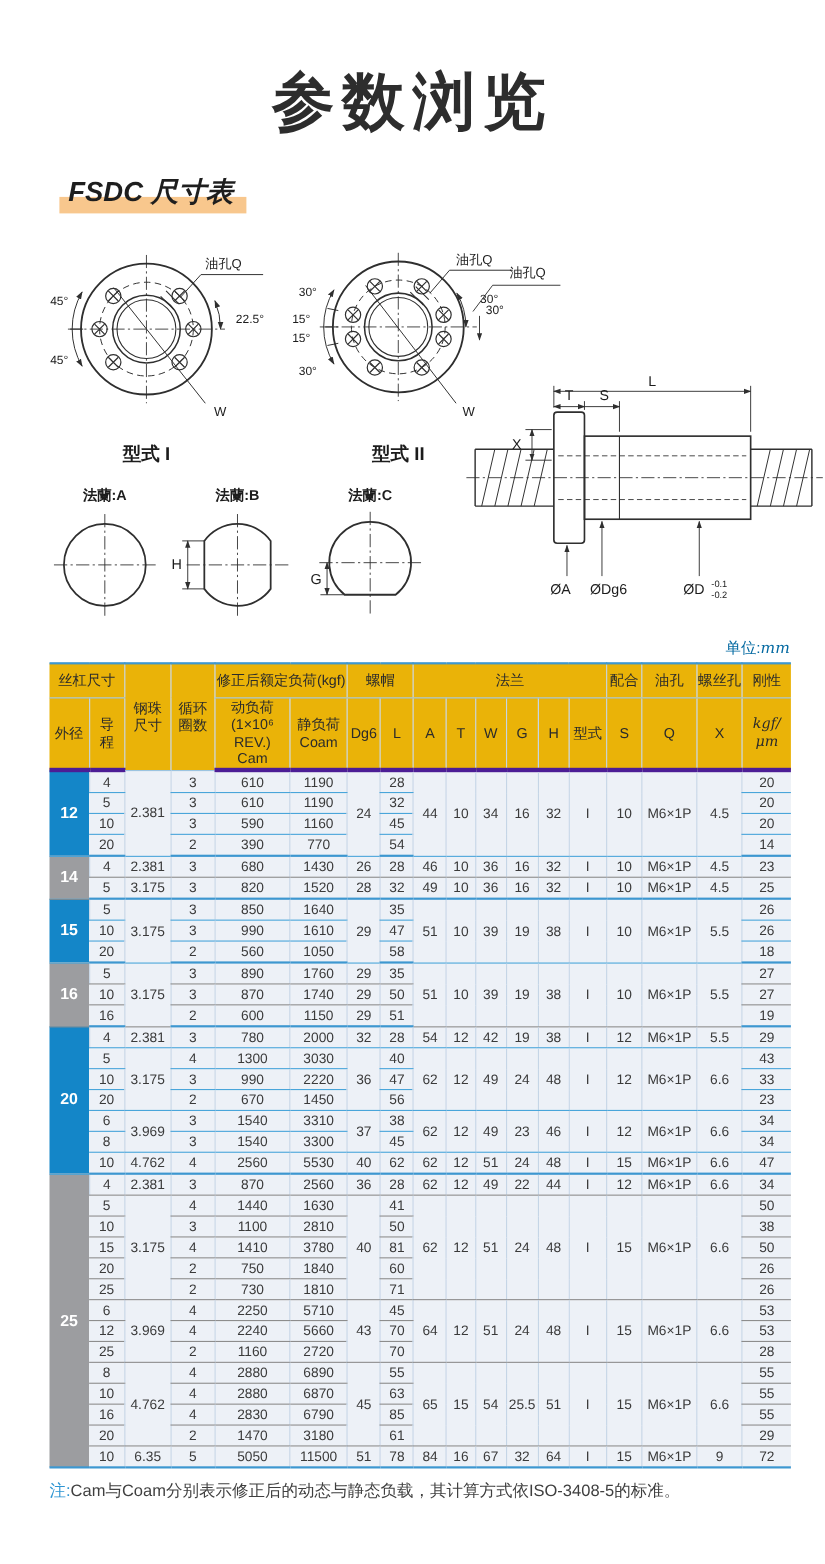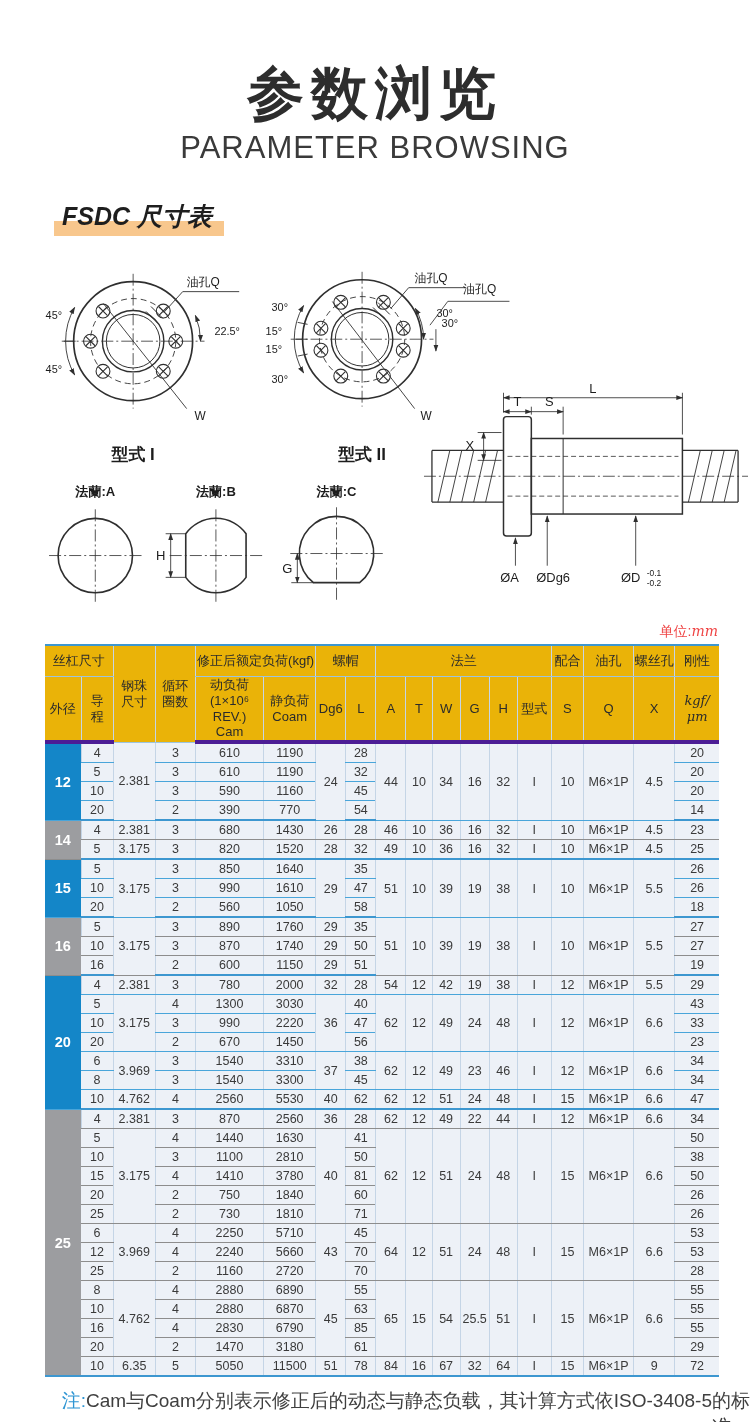--- a/index.html
+++ b/index.html
@@ -19,49 +19,48 @@
   .section-title .st-text{position:relative;z-index:1;}
   
   .drawings{position:relative;height:358px;margin:26px 6px 0 6px;}
   .drawings svg{position:absolute;}
   .d-f1{left:28px;top:0;width:228px;height:205px;}
   .d-f2{left:252px;top:0;width:228px;height:205px;}
   .d-side{left:416px;top:2px;width:328px;height:348px;}
   .d-shapes{left:32px;top:218px;width:392px;height:138px;}
   svg text{font-family:"Liberation Sans","DejaVu Sans",sans-serif;}
   
-  .unit{text-align:right;margin:4px 32px 3px 0;font-size:14px;color:#ef4444;}
+  .unit{text-align:right;margin:4px 32px 3px 0;font-size:14px;color:#0369a1;}
   .unit i{font-family:"DejaVu Serif",serif;font-style:italic;}
   
   table{border-collapse:collapse;table-layout:fixed;width:674px;margin-left:45px;
         border-top:2px solid #3d97d0;border-bottom:2px solid #3d97d0;}
   th,td{padding:0;text-align:center;vertical-align:middle;border-left:1px solid #c5d5e6;}
   th:first-child,td:first-child{border-left:none;}
   thead th{background:#eab308;font-weight:400;color:#2b2b2b;white-space:pre-line;line-height:1.22;font-size:13px;}
   thead tr:nth-child(1) th{height:30px;border-bottom:1px solid #9cc4e0;}
   thead tr:nth-child(2) th{height:56px;border-bottom:4px solid #4c1d95;}
   thead th[rowspan]{border-bottom:1px solid #5ea8d8;}
   thead th.unit-th{font-family:"DejaVu Serif",serif;font-style:italic;font-size:13px;}
   tbody td{height:18px;font-size:12.5px;color:#3a3a3a;background:#edf1f7;border-bottom:1px solid #49a5da;}
   tr.g-blue td{border-bottom-color:#49a5da;}
   tr.g-gray td{border-bottom-color:#8d8d8d;}
   tr.last td{border-bottom:2px solid #3d97d0;}
   td.dia{font-weight:700;font-size:14.5px;color:#fff;border-bottom:1px solid #e4e9f1;}
   td.dia.blue{background:#1486c8;}
   td.dia.gray{background:#9c9da0;}
   
-  .note{margin:11px 0 16px 45px;font-size:19px;color:#3f3f3f;text-align:right;}
+  .note{margin:11px 0 16px 45px;font-size:15px;color:#3f3f3f;}
   .note .pfx{color:#2e95d3;}
 </style>
 </head>
 <body>
 
 <div class="hero">
   <div class="title-cn">参数浏览</div>
-  <div class="title-en">PARAMETER BROWSING</div>
 </div>
 
 <div class="section-title-wrap">
   <div class="section-title">
     <span class="hl"></span>
     <span class="st-text">FSDC 尺寸表</span>
   </div>
 </div>
 
 <div class="drawings">

